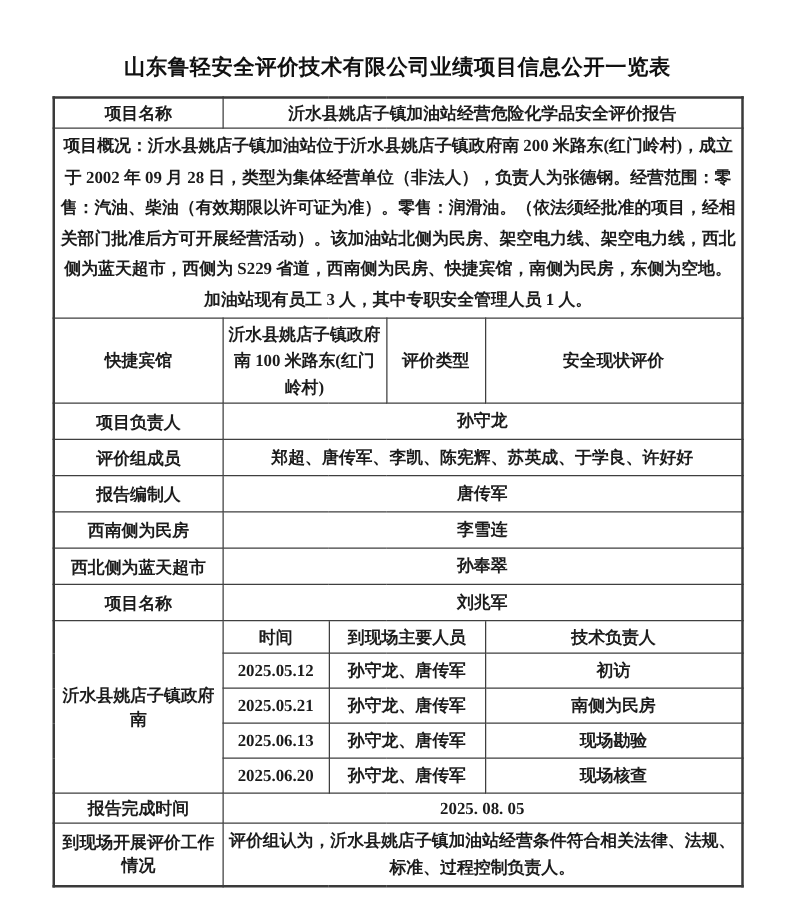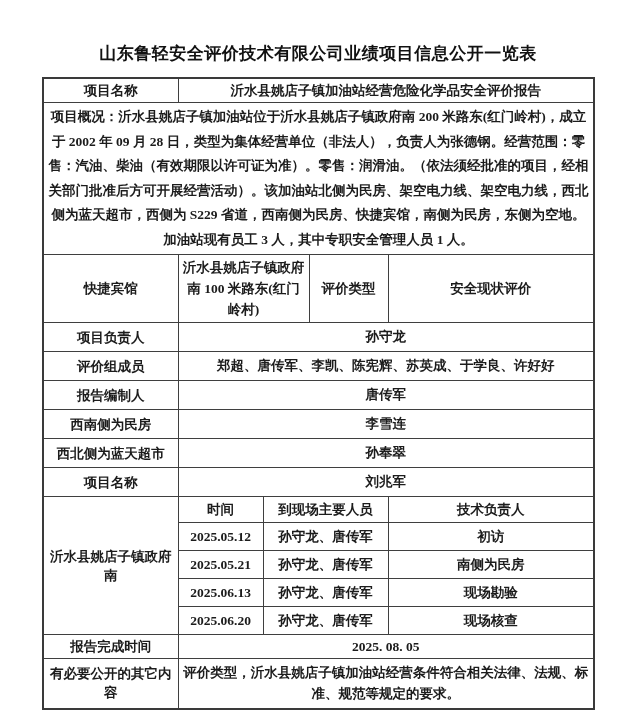--- a/index.html
+++ b/index.html
@@ -155,19 +155,19 @@
       <td colspan="2">孙守龙、唐传军</td>
       <td>现场核查</td>
     </tr>
 
     <tr class="rc">
       <td class="lbl">报告完成时间</td>
       <td colspan="4" class="left-val">2025. 08. 05</td>
     </tr>
 
     <tr class="rl">
-      <td class="lbl">有必要公开的其它内容</td>
-      <td colspan="4" class="other-cell">评价类型，沂水县姚店子镇加油站经营条件符合相关法律、法规、标准、规范等规定的要求。</td>
+      <td class="lbl">到现场开展评价工作情况</td>
+      <td colspan="4" class="other-cell">评价组认为，沂水县姚店子镇加油站经营条件符合相关法律、法规、标准、过程控制负责人。</td>
     </tr>
   </tbody>
     </table>
 
 </div>
 
 </body></html>

